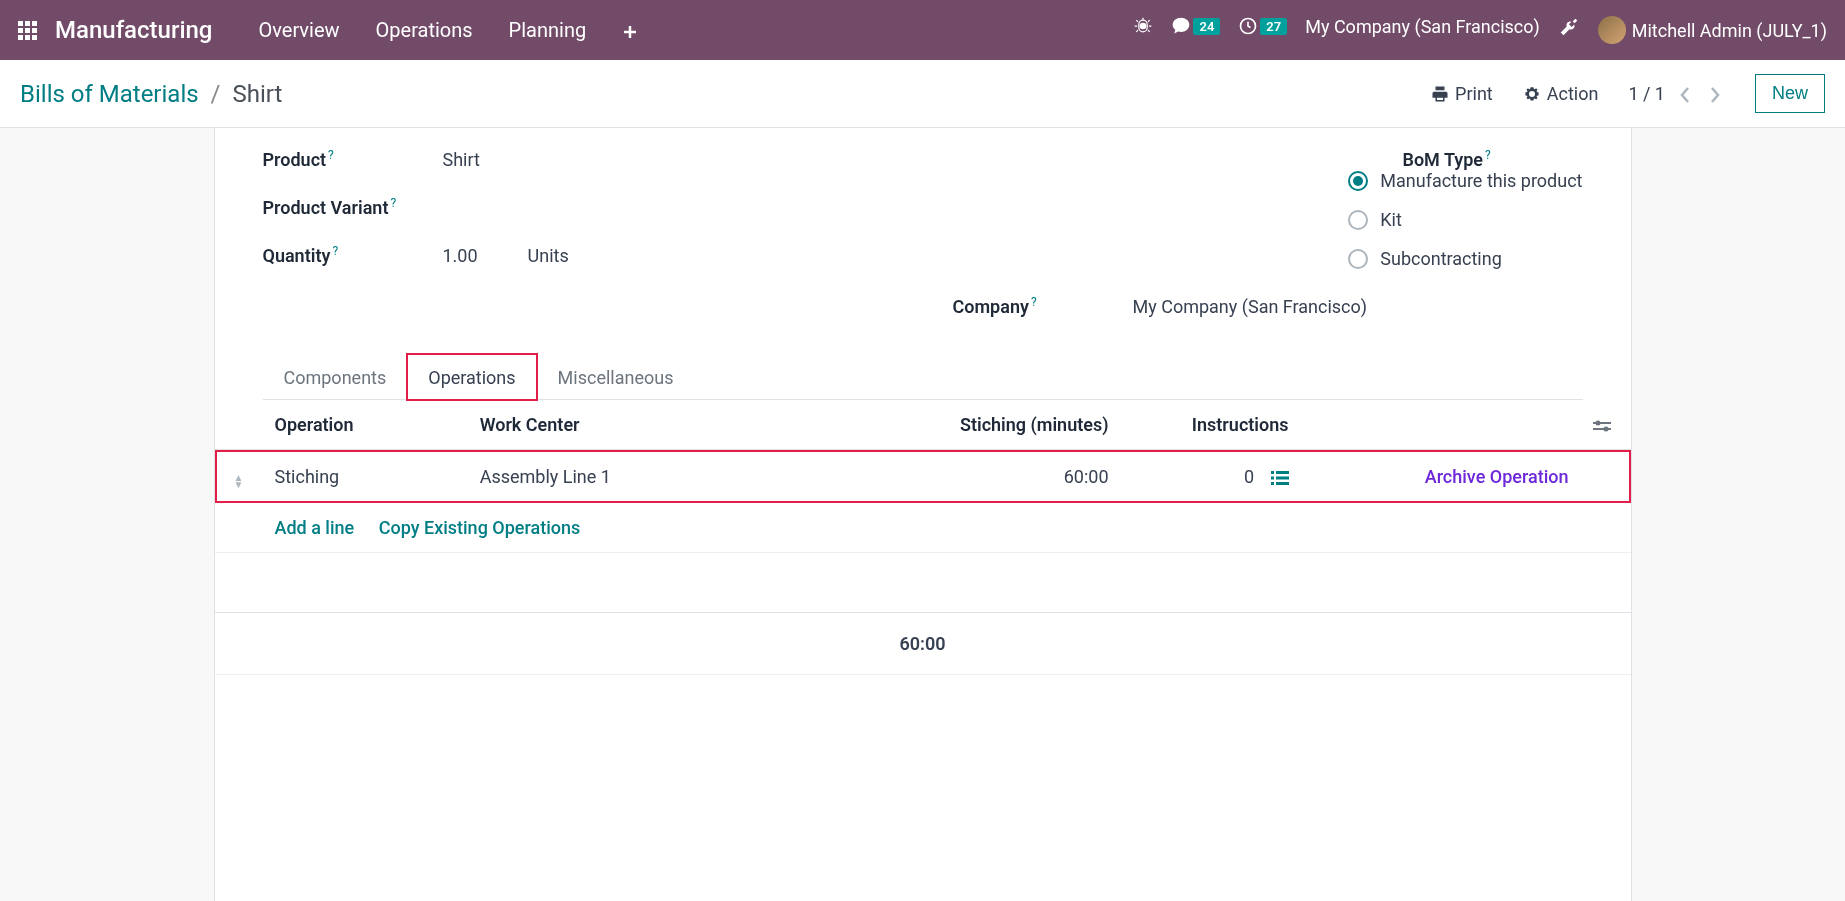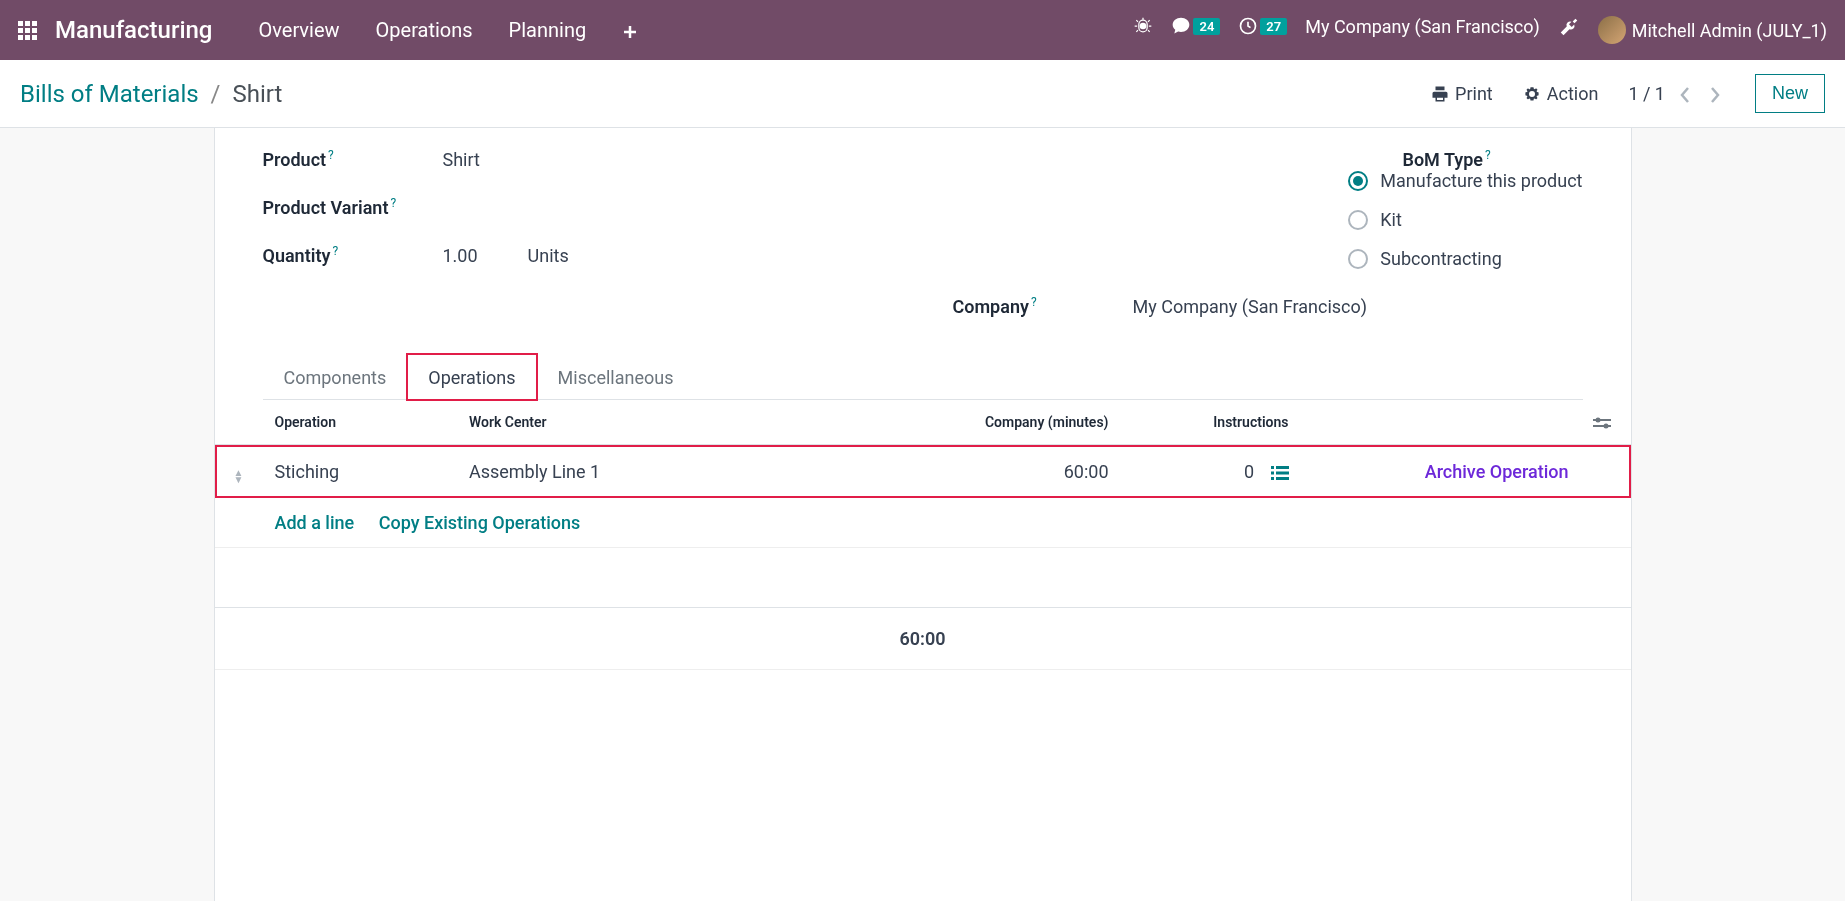--- a/index.html
+++ b/index.html
@@ -74,21 +74,21 @@
     
     .tabs-wrap { padding: 0 48px; }
     .tabs { display: flex; border-bottom: 1px solid #dee2e6; }
     .tab { padding: 12px 20px; font-size: 18px; color: #6c757d; cursor: pointer; border: 1px solid transparent; border-bottom: none; position: relative; top: 1px; }
     .tab.active { color: #374151; border-color: #dee2e6; background: white; }
     .tab.highlight { outline: 2px solid #e11d48; outline-offset: -1px; }
     
     
     .table-area { padding: 0 0px; }
     .op-table { width: 100%; border-collapse: collapse; }
-    .op-table th { text-align: left; padding: 14px 12px; font-weight: 600; font-size: 14px; border-bottom: 1px solid #dee2e6; color: #1f2937; }
+    .op-table th { text-align: left; padding: 14px 12px; font-weight: 600; font-size: 18px; border-bottom: 1px solid #dee2e6; color: #1f2937; }
     .op-table th.num, .op-table td.num { text-align: right; }
     .op-table td { padding: 14px 12px; font-size: 18px; border-bottom: 1px solid #eee; }
     .op-row-highlight { outline: 2px solid #e11d48; outline-offset: -2px; }
     .handle-col { width: 48px; color: #adb5bd; text-align: center; }
     .handle { cursor: move; color: #adb5bd; display: inline-flex; flex-direction: column; gap: 0px; line-height: 7px; font-size: 10px; }
     .list-icon { color: #017e84; cursor: pointer; margin-left: 12px; }
     .archive-link { color: #6d28d9; cursor: pointer; text-align: right; font-weight: 500; }
     .gear-col { width: 50px; text-align: right; padding-right: 24px; }
     .gear-small { color: #6c757d; cursor: pointer; }
     
@@ -263,21 +263,21 @@
       </div>
     </div>
 
     <div class="table-area">
       <table class="op-table">
         <thead>
           <tr>
             <th class="handle-col"></th>
             <th>Operation</th>
             <th>Work Center</th>
-            <th class="num">Company (minutes)</th>
+            <th class="num">Stiching (minutes)</th>
             <th class="num" style="width:180px;">Instructions</th>
             <th style="width:280px;"></th>
             <th class="gear-col">
               <span class="gear-small">
                 <svg width="18" height="14" viewBox="0 0 18 14">
                     <circle cx="5" cy="4" r="2.5" fill="#6c757d"></circle>
                     <rect x="0" y="3" width="18" height="2" fill="#6c757d"></rect>
                     <circle cx="13" cy="10" r="2.5" fill="#6c757d"></circle>
                     <rect x="0" y="9" width="18" height="2" fill="#6c757d"></rect>
                   </svg>

